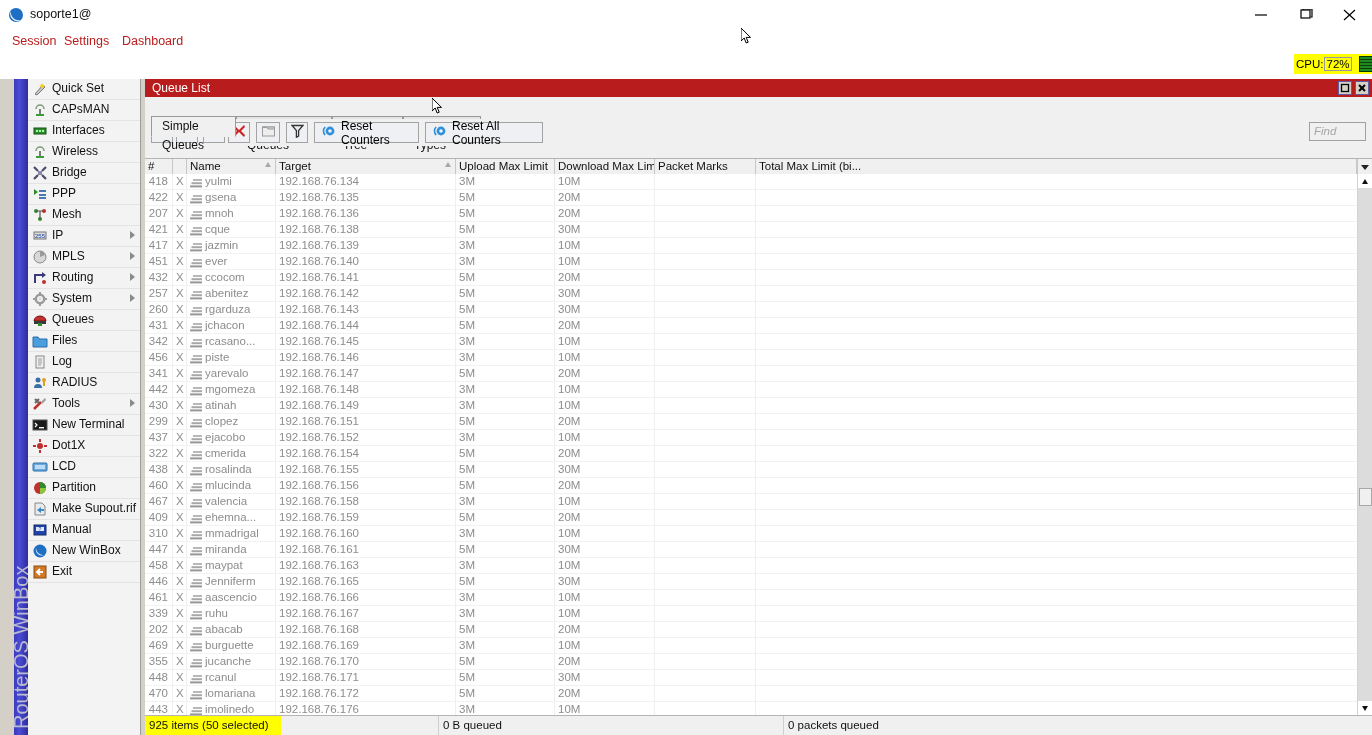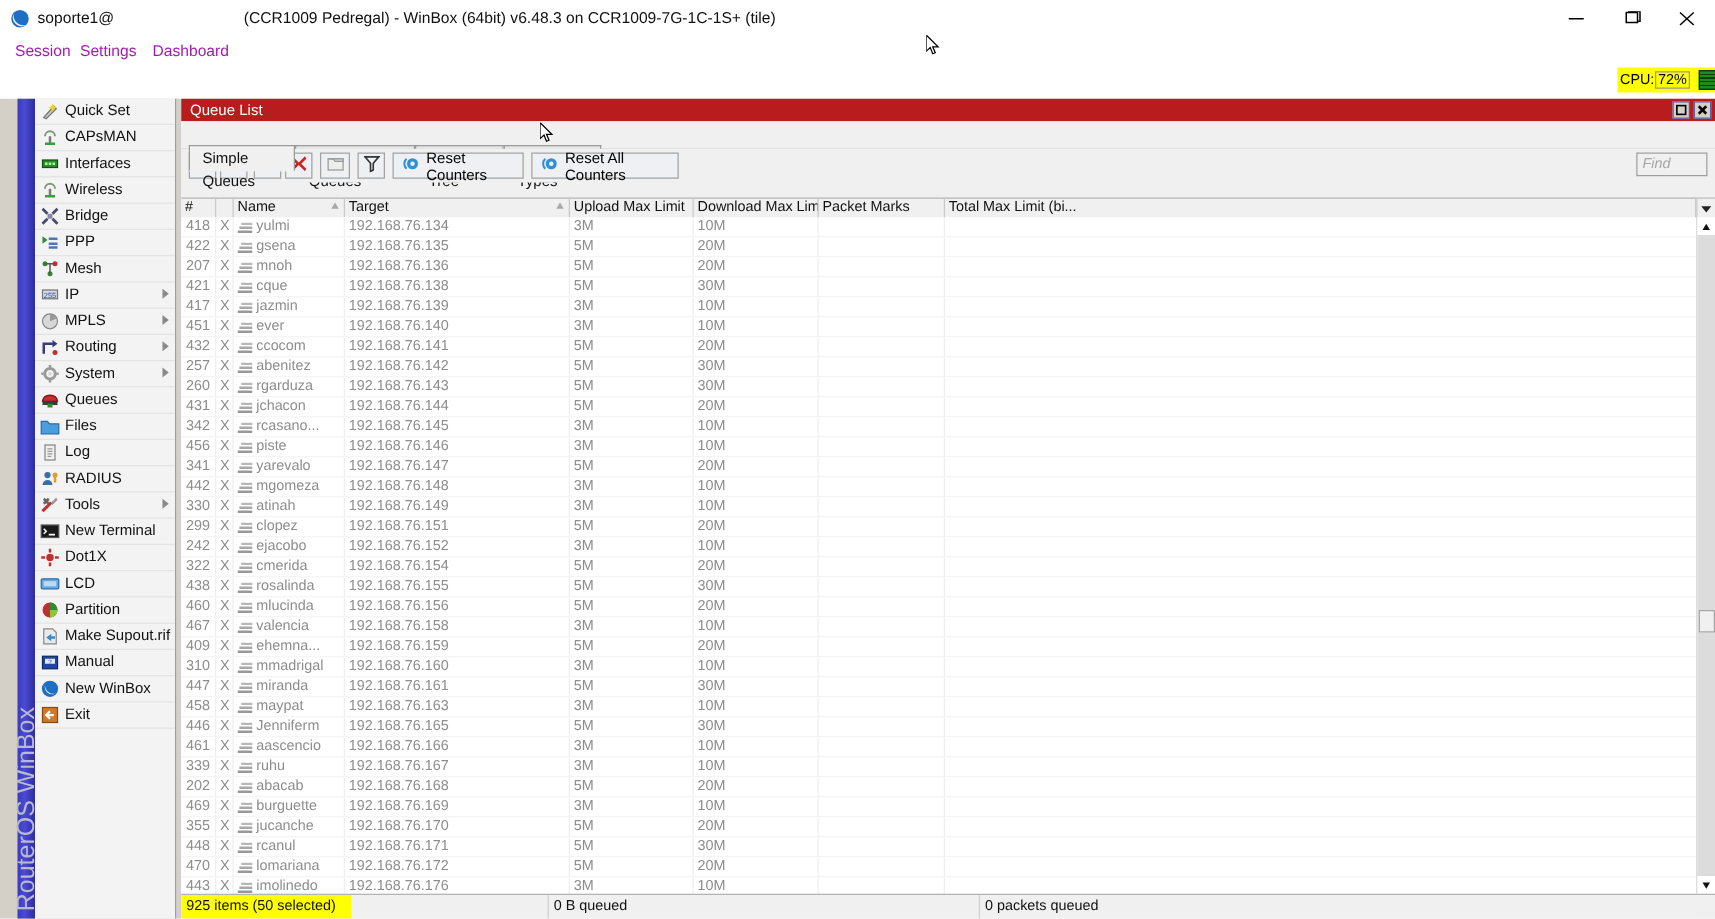--- a/index.html
+++ b/index.html
@@ -18,21 +18,21 @@
   .tb-user{position:absolute;left:30px;top:7px;font-size:12.5px;color:#111;}
   .tb-title{position:absolute;left:195px;top:7px;font-size:12.5px;color:#111;white-space:nowrap;}
   .wbtn{position:absolute;top:0;width:44px;height:30px;cursor:default;}
   .wbtn svg{position:absolute;left:14px;top:9px;}
   .wbtn-min{left:1240px;}
   .wbtn-max{left:1284px;}
   .wbtn-close{left:1328px;}
 
   
   .menubar{position:absolute;left:0;top:30px;width:1372px;height:22px;background:#ffffff;}
-  .menuitem{position:absolute;top:3px;font-size:12.5px;color:#a21caf;padding:1px 4px;cursor:default;}
+  .menuitem{position:absolute;top:3px;font-size:12.5px;color:#b91c1c;padding:1px 4px;cursor:default;}
 
   
   .toolbar{position:absolute;left:0;top:52px;width:1372px;height:26px;background:#f0f0f0;border-bottom:1px solid #9a9a9a;}
   .tbut{position:absolute;top:3px;height:20px;background:#f0f0f0;border:1px solid #9c9c9c;box-sizing:border-box;cursor:default;}
   .undo{left:7px;width:22px;}
   .redo{left:32px;width:22px;}
   .safemode{left:62px;width:70px;font-size:12px;line-height:18px;text-align:center;}
   .sesslabel{position:absolute;left:143px;top:6px;font-size:12px;color:#111;}
   .sessfield{position:absolute;left:192px;top:4px;width:100px;height:17px;background:#f0f0f0;border:1px solid #a0a0a0;box-sizing:border-box;}
   .sessfield .caret{position:absolute;left:2px;top:2px;width:1px;height:12px;background:#2244aa;}
@@ -132,21 +132,20 @@
 <div class="app">
 
   <div class="titlebar">
     <span class="tb-icon">
       <svg width="16" height="16" viewBox="0 0 16 16">
         <circle cx="8" cy="8" r="7" fill="#1e6fc4"></circle>
         <path d="M3 4 A7 7 0 0 0 13 13 A8 8 0 0 1 3 4 Z" fill="#ffffff" opacity="0.9"></path>
       </svg>
     </span>
     <span class="tb-user">soporte1@</span>
-    <span class="tb-title">(CCR1009 Pedregal) - WinBox (64bit) v6.48.3 on CCR1009-7G-1C-1S+ (tile)</span>
 
     <div class="wbtn wbtn-min">
       <svg width="16" height="12">
           <line x1="1" y1="6" x2="13" y2="6" stroke="#000" stroke-width="1.2"></line>
         </svg>
     </div>
     <div class="wbtn wbtn-max">
       <svg width="16" height="12">
         <rect x="3" y="1" width="9" height="8" fill="none" stroke="#000" stroke-width="1.2"></rect>
         <path d="M5 1 L5 0 L14 0 L14 8 L12.5 8" fill="none" stroke="#000" stroke-width="1.2"></path>
@@ -651,21 +650,21 @@
                 <rect x="1.5" y="3.2" width="10.5" height="2" fill="#a8a8a8"></rect>
                 <rect x="0" y="6.4" width="12" height="2" fill="#989898"></rect>
               </svg></span><span>mgomeza</span></span>
           <span class="cell c-target">192.168.76.148</span>
           <span class="cell c-up">3M</span>
           <span class="cell c-down">10M</span>
           <span class="cell c-pm"></span>
           <span class="cell c-total"></span>
         </div>
         <div class="row">
-          <span class="cell c-num">330</span>
+          <span class="cell c-num">430</span>
           <span class="cell c-x">X</span>
           <span class="cell c-name"><span class="qicon"><svg width="12" height="9" viewBox="0 0 12 9">
                 <rect x="3" y="0" width="9" height="2" fill="#b8b8b8"></rect>
                 <rect x="1.5" y="3.2" width="10.5" height="2" fill="#a8a8a8"></rect>
                 <rect x="0" y="6.4" width="12" height="2" fill="#989898"></rect>
               </svg></span><span>atinah</span></span>
           <span class="cell c-target">192.168.76.149</span>
           <span class="cell c-up">3M</span>
           <span class="cell c-down">10M</span>
           <span class="cell c-pm"></span>
@@ -679,21 +678,21 @@
                 <rect x="1.5" y="3.2" width="10.5" height="2" fill="#a8a8a8"></rect>
                 <rect x="0" y="6.4" width="12" height="2" fill="#989898"></rect>
               </svg></span><span>clopez</span></span>
           <span class="cell c-target">192.168.76.151</span>
           <span class="cell c-up">5M</span>
           <span class="cell c-down">20M</span>
           <span class="cell c-pm"></span>
           <span class="cell c-total"></span>
         </div>
         <div class="row">
-          <span class="cell c-num">242</span>
+          <span class="cell c-num">437</span>
           <span class="cell c-x">X</span>
           <span class="cell c-name"><span class="qicon"><svg width="12" height="9" viewBox="0 0 12 9">
                 <rect x="3" y="0" width="9" height="2" fill="#b8b8b8"></rect>
                 <rect x="1.5" y="3.2" width="10.5" height="2" fill="#a8a8a8"></rect>
                 <rect x="0" y="6.4" width="12" height="2" fill="#989898"></rect>
               </svg></span><span>ejacobo</span></span>
           <span class="cell c-target">192.168.76.152</span>
           <span class="cell c-up">3M</span>
           <span class="cell c-down">10M</span>
           <span class="cell c-pm"></span>

